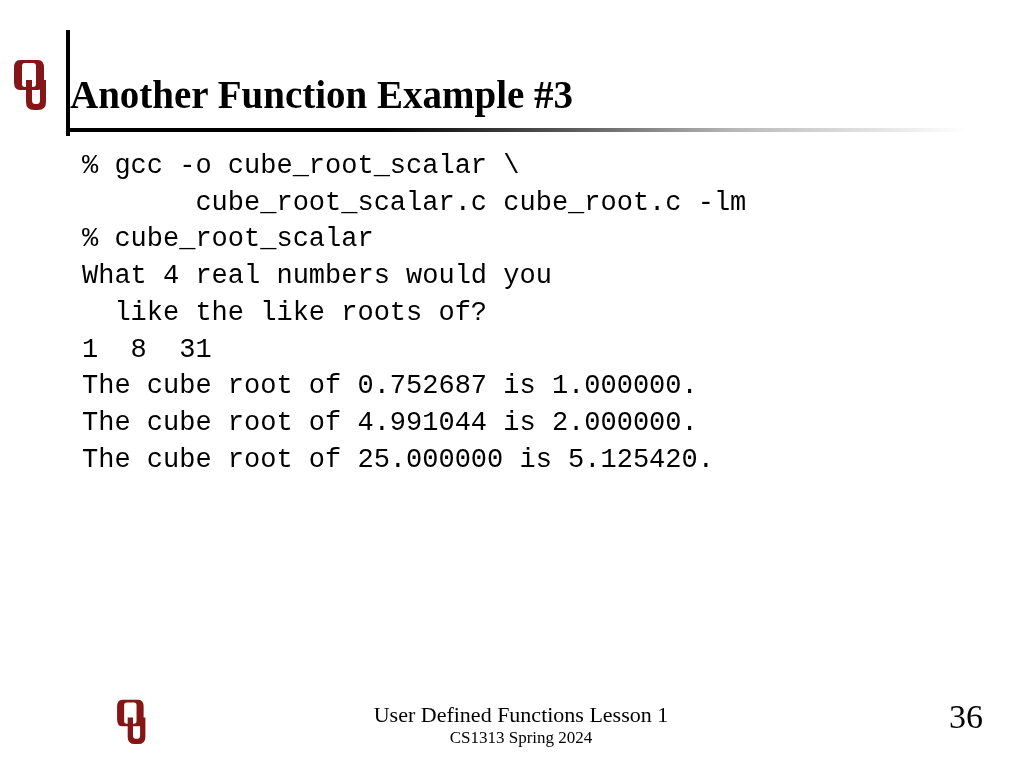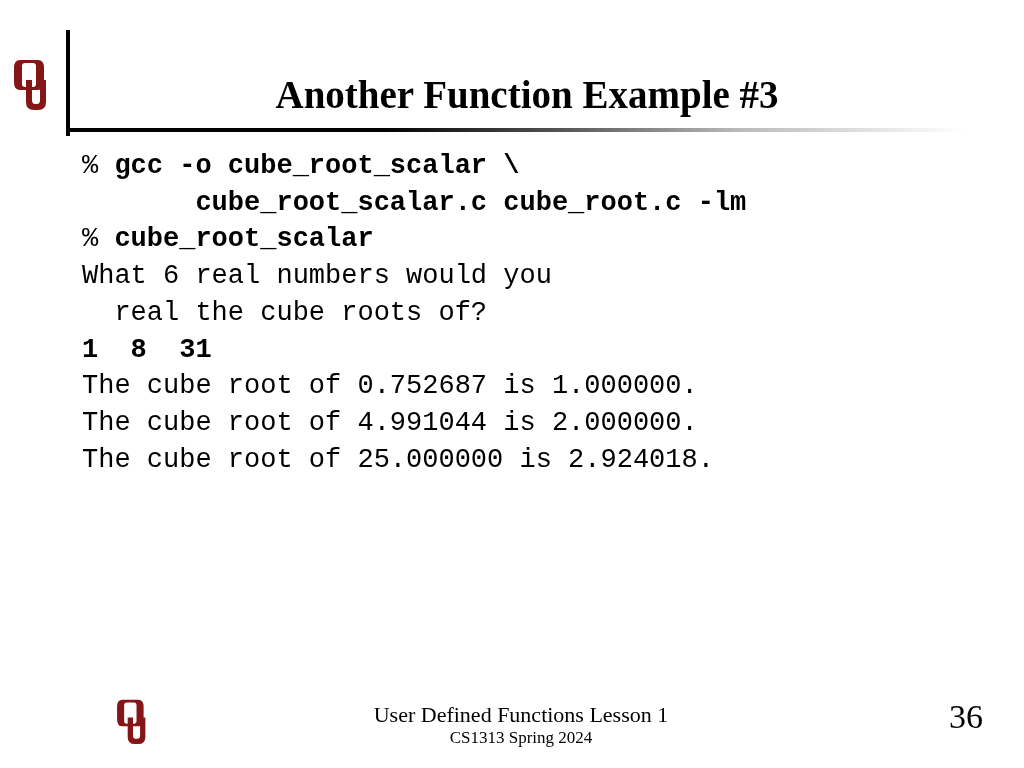--- a/index.html
+++ b/index.html
@@ -30,36 +30,35 @@
     left: 66px;
     width: 900px;
     height: 4px;
     background: linear-gradient(to right, #000 0%, #000 35%, #555 55%, #bbb 75%, #fff 100%);
   }
   .title {
     position: absolute;
     top: 72px;
     left: 70px;
     right: 40px;
-    text-align: center;
     font-size: 39px;
     font-weight: bold;
     color: #000;
   }
   .terminal {
     position: absolute;
     top: 148px;
     left: 82px;
     font-family: "Courier New", Courier, monospace;
     font-size: 27px;
     line-height: 1.36;
     color: #000;
     white-space: pre;
   }
-  .terminal .b { font-weight: bold; }
+  .terminal .b { font-weight: normal; }
   .footer {
     position: absolute;
     bottom: 20px;
     left: 9px;
     width: 100%;
     display: flex;
     align-items: center;
   }
   .footer-logo {
     position: absolute;
@@ -102,26 +101,26 @@
 </div>
 
 <div class="vline"></div>
 <div class="hline"></div>
 
 <h1 class="title">Another Function Example #3</h1>
 
 <div class="terminal"><span>% </span><span class="b">gcc -o cube_root_scalar \</span>
 <span class="b">       cube_root_scalar.c cube_root.c -lm</span>
 <span>% </span><span class="b">cube_root_scalar</span>
-<span>What 6 real numbers would you</span>
-<span>  real the cube roots of?</span>
+<span>What 4 real numbers would you</span>
+<span>  like the like roots of?</span>
 <span class="b">1  8  31</span>
 <span>The cube root of 0.752687 is 1.000000.</span>
 <span>The cube root of 4.991044 is 2.000000.</span>
-<span>The cube root of 25.000000 is 2.924018.</span></div>
+<span>The cube root of 25.000000 is 5.125420.</span></div>
 
 <div class="footer">
   <div class="footer-logo">
     <svg class="logo-svg-small" viewBox="0 0 36 52">
       <g fill="#841617">
         <path d="M6 2 h18 q6 0 6 8 v14 q0 8 -6 8 h-18 q-6 0 -6 -8 v-14 q0 -8 6 -8 Z M8 8 v18 q0 3 3 3 h8 q3 0 3 -3 v-18 q0 -3 -3 -3 h-8 q-3 0 -3 3 Z"></path>
         <path d="M12 22 h6 v20 q0 4 3 4 h2 q3 0 3 -4 v-20 h6 v22 q0 8 -8 8 h-4 q-8 0 -8 -8 Z"></path>
       </g>
     </svg>
   </div>

